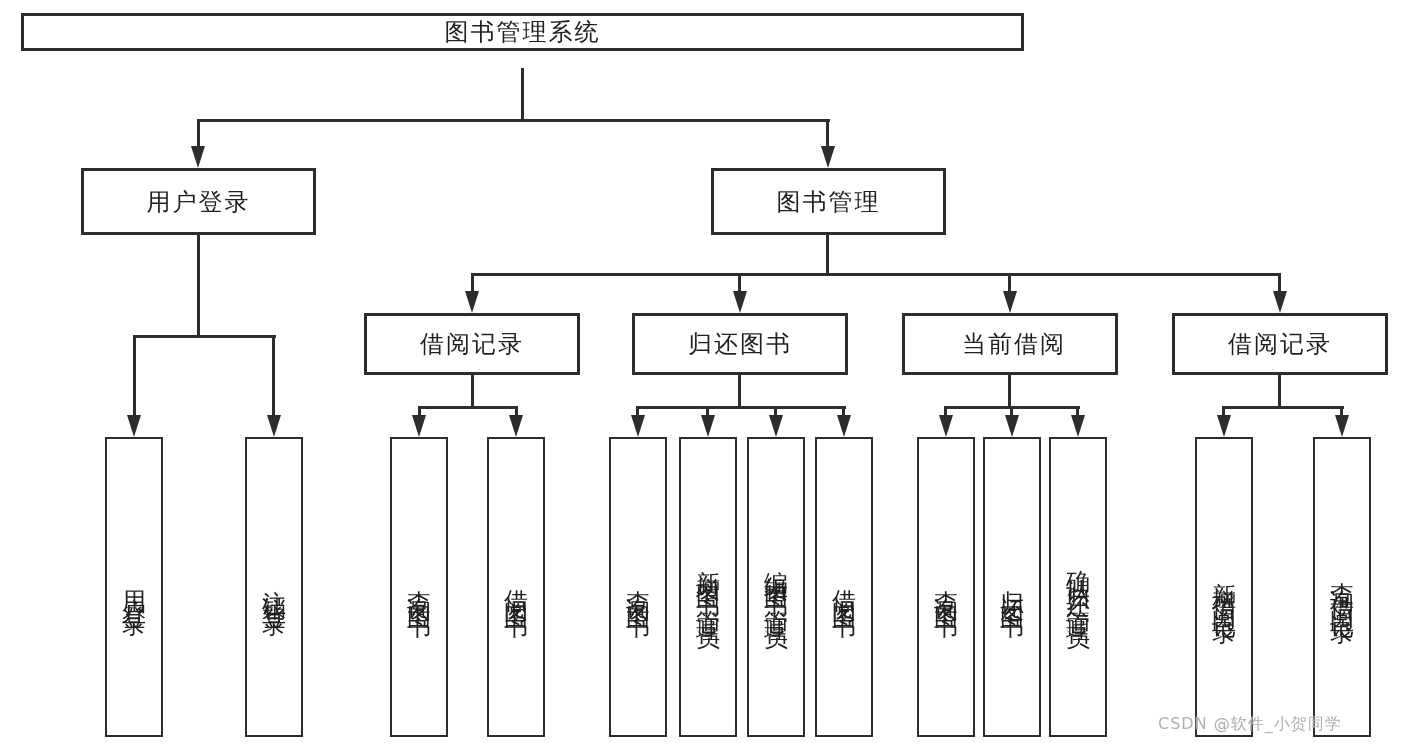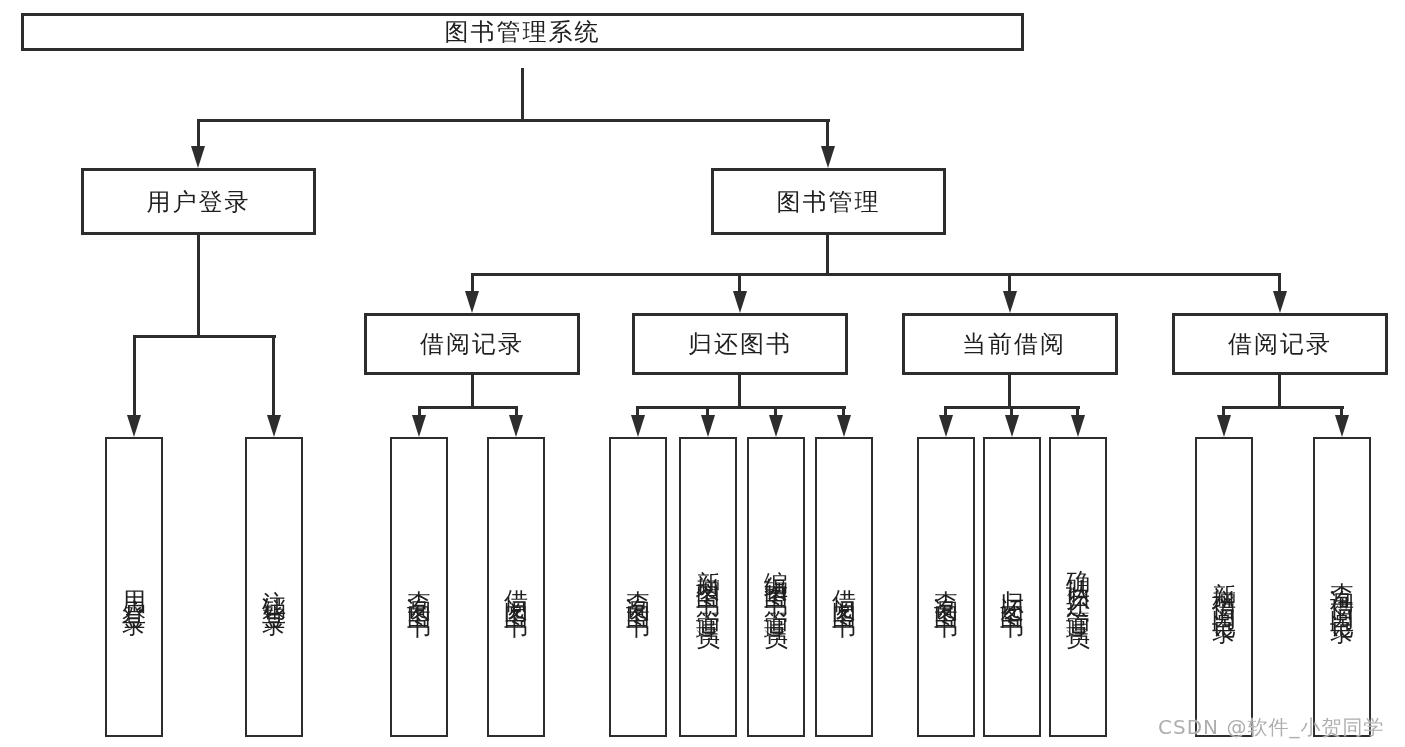--- a/index.html
+++ b/index.html
@@ -66,21 +66,21 @@
     height: 0;
     border-left: 7px solid transparent;
     border-right: 7px solid transparent;
     border-top: 22px solid #2d2d2d;
   }
 
   .watermark {
     position: absolute;
     left: 1158px;
     top: 714px;
-    font-size: 20px;
+    font-size: 16px;
     letter-spacing: 1px;
     color: #aeaeae;
     text-shadow: 0 0 2px #ffffff;
     z-index: 5;
     white-space: nowrap;
   }
 </style>
 </head>
 <body>
 

